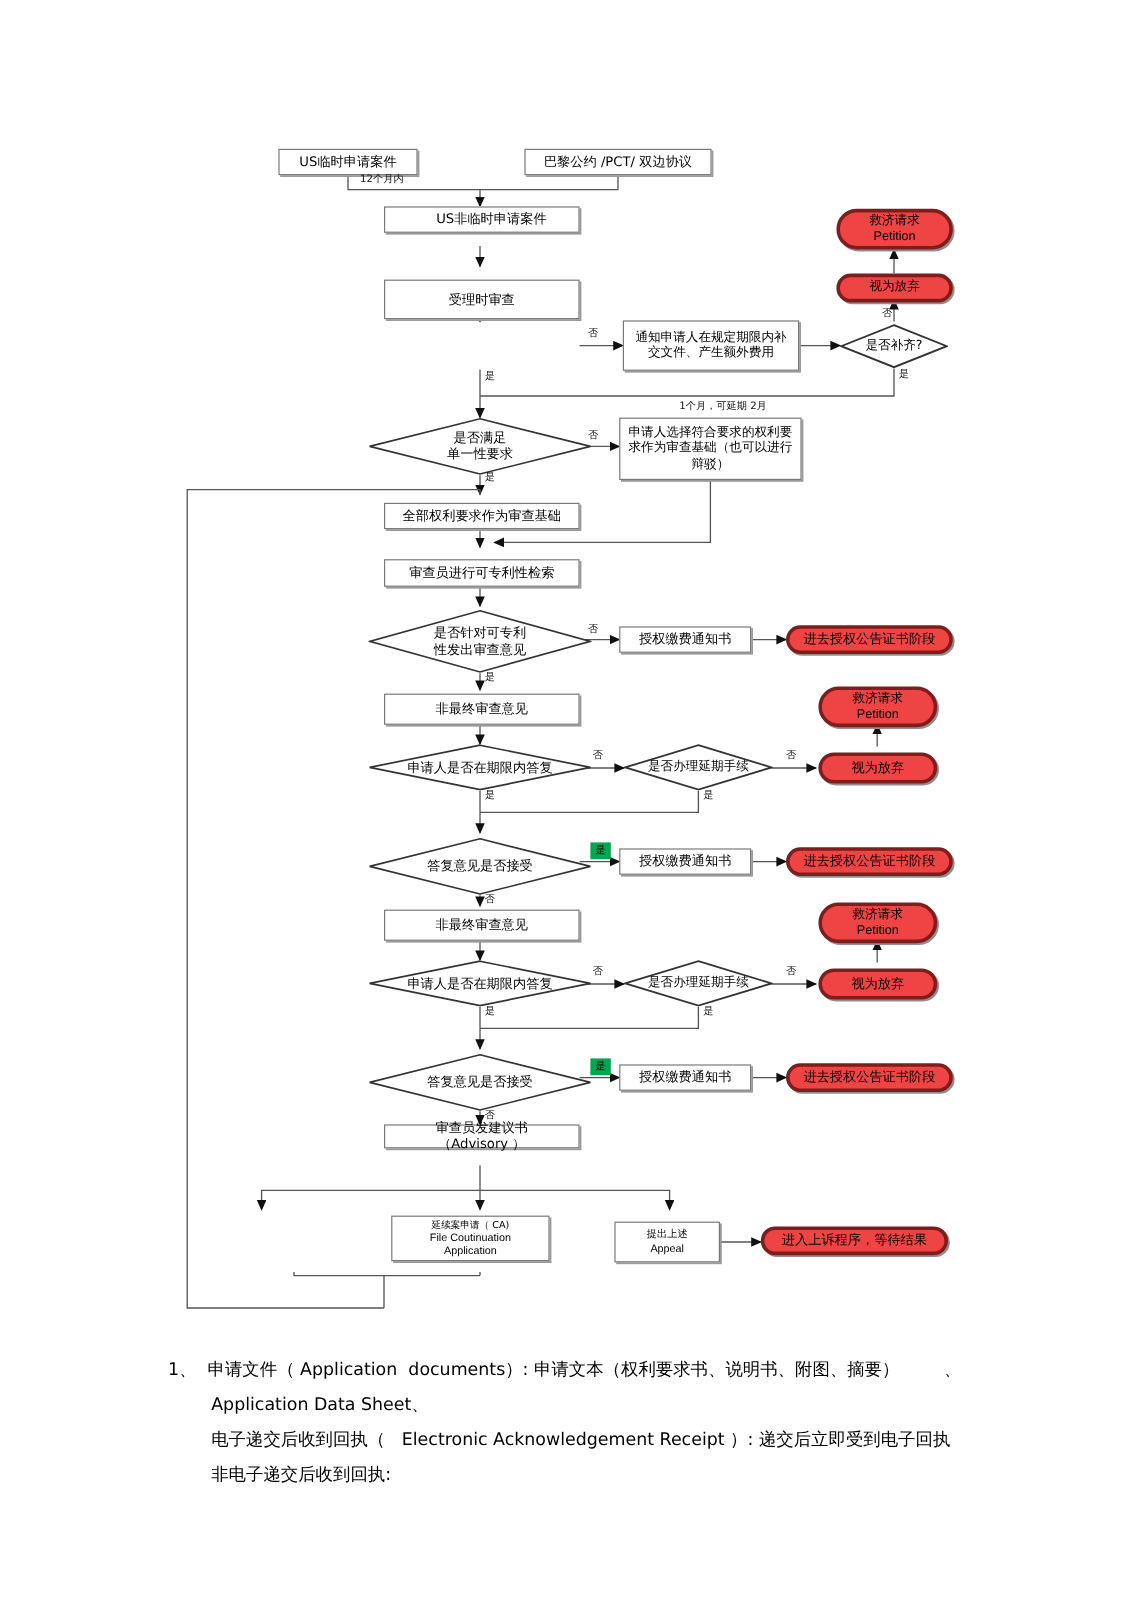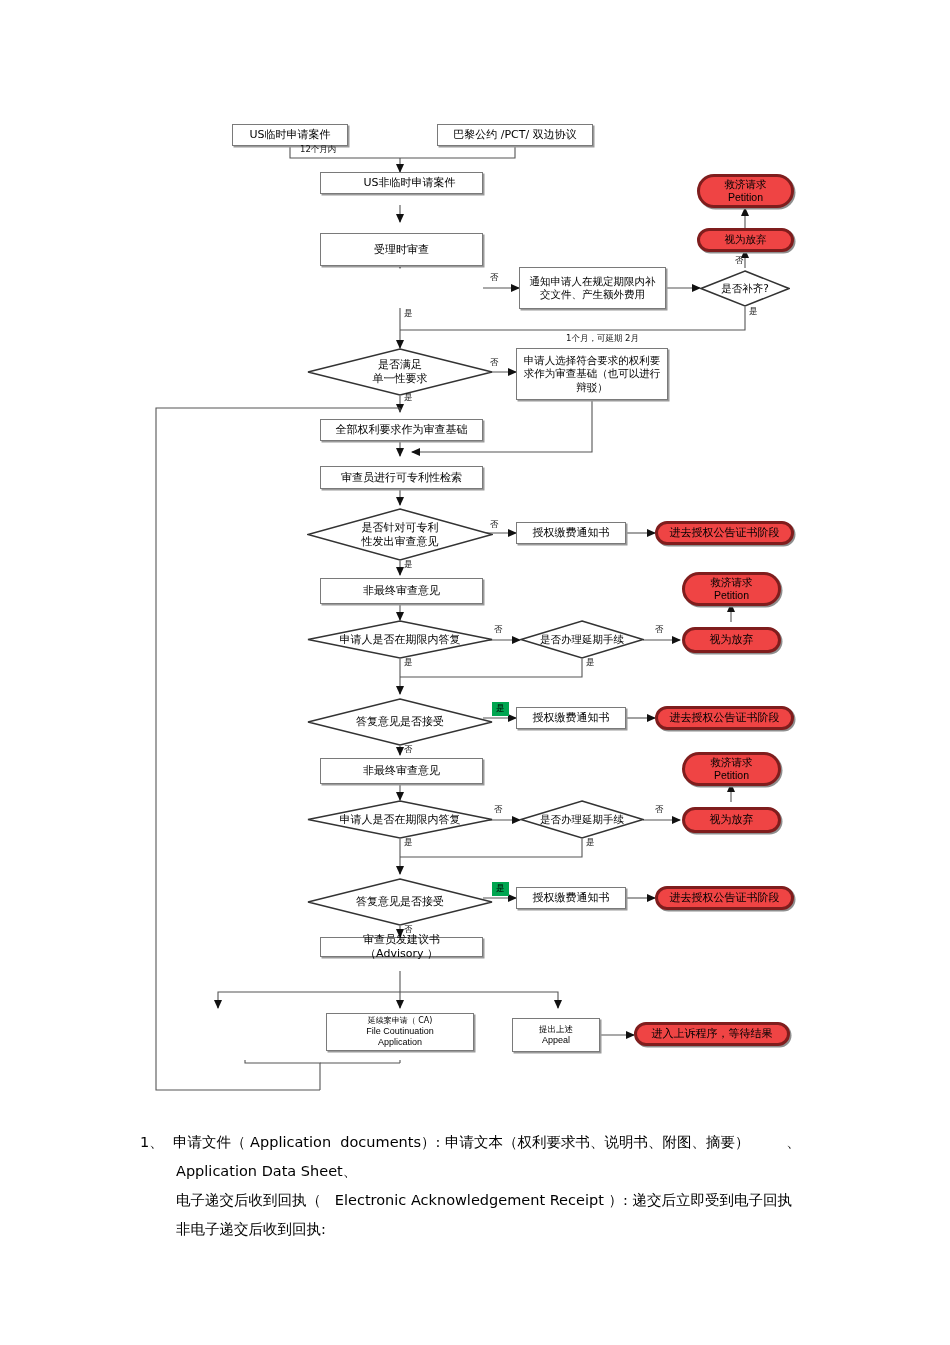--- a/index.html
+++ b/index.html
@@ -290,21 +290,21 @@
   </div>
   <div class="node term cn" style="left:655px;top:886px;width:139px;height:24px;font-size:11px;">
     <span>进去授权公告证书阶段</span>
   </div>
 
   <div class="node proc cn" style="left:320px;top:937px;width:163px;height:20px;font-size:11px;flex-direction:column;">
     <span>审查员发建议书</span>
     <span>（Advisory  ）</span>
   </div>
 
-  <div class="node proc cn" style="left:326px;top:1013px;width:148px;height:38px;font-size:8px;flex-direction:column;">
+  <div class="node proc cn" style="left:326px;top:1013px;width:132px;height:38px;font-size:8px;flex-direction:column;">
     <span>延续案申请（  CA)</span>
     <span style="font-family:'Liberation Sans',sans-serif;font-size:9px;">File Coutinuation</span>
     <span style="font-family:'Liberation Sans',sans-serif;font-size:9px;">Application</span>
   </div>
   <div class="node proc cn" style="left:512px;top:1018px;width:88px;height:34px;font-size:8.5px;flex-direction:column;">
     <span>提出上述</span>
     <span style="font-family:'Liberation Sans',sans-serif;font-size:9px;">Appeal</span>
   </div>
   <div class="node term cn" style="left:634px;top:1022px;width:156px;height:24px;font-size:11px;">
     <span>进入上诉程序，等待结果</span>

